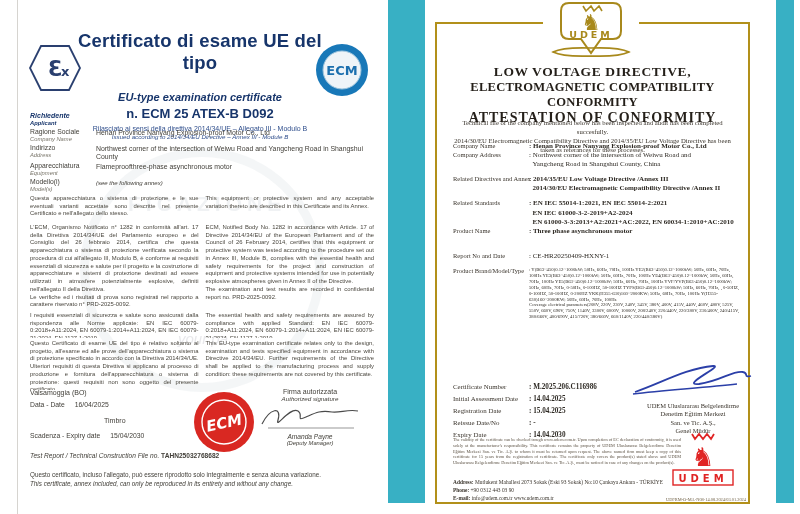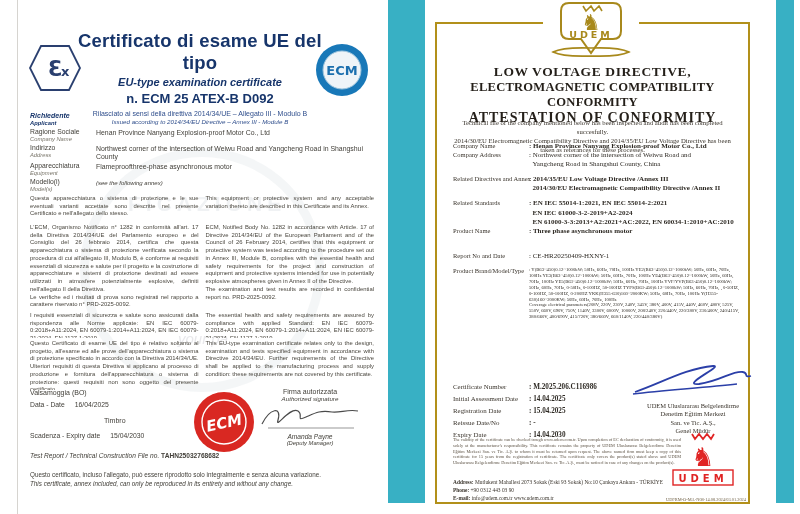--- a/index.html
+++ b/index.html
@@ -11,21 +11,21 @@
   .teal.mid{left:388px;width:37px;height:503px;}
   .teal.right{left:758px;width:36px;height:503px;}
   
   #left-page{position:absolute;left:8px;top:0;width:378px;height:514px;background:#fff;color:#43403a;}
   #left-page .edge{position:absolute;left:9px;top:0;bottom:0;width:1px;background:#d6d4d0;}
   .wm-circle{position:absolute;left:72px;top:148px;width:226px;height:226px;border:9px solid rgba(165,178,192,.12);border-radius:50%;}
   .wm-arc{position:absolute;left:120px;top:192px;font-size:21px;letter-spacing:5px;color:rgba(160,172,188,.16);font-weight:bold;}
   .wm-script{position:absolute;left:170px;top:330px;font-size:15px;font-style:italic;color:rgba(150,150,165,.22);}
   .l-head{position:absolute;left:66px;right:60px;top:30px;text-align:center;color:#17356b;}
   .l-title{font-size:18.5px;font-weight:bold;letter-spacing:.2px;}
-  .l-sub{font-size:11px;font-style:italic;font-weight:bold;margin-top:2px;}
+  .l-sub{font-size:11px;font-style:italic;font-weight:bold;margin-top:17px;}
   .l-num{font-size:13px;font-weight:bold;margin-top:3px;}
   .l-iss{font-size:7px;color:#2f4e8c;margin-top:4px;}
   .l-iss-en{font-size:6.2px;color:#2f4e8c;font-style:italic;margin-top:1px;}
   
   .fields{position:absolute;left:22px;right:14px;top:112px;}
   .frow{display:flex;margin-bottom:1.5px;}
   .flab{width:66px;flex:none;}
   .flab .it{font-size:6.8px;line-height:8px;}
   .flab .en{font-size:5.8px;line-height:6.5px;font-style:italic;color:#7a766b;}
   .frow.hd .it{color:#17356b;font-weight:bold;font-style:italic;font-size:7px;}

